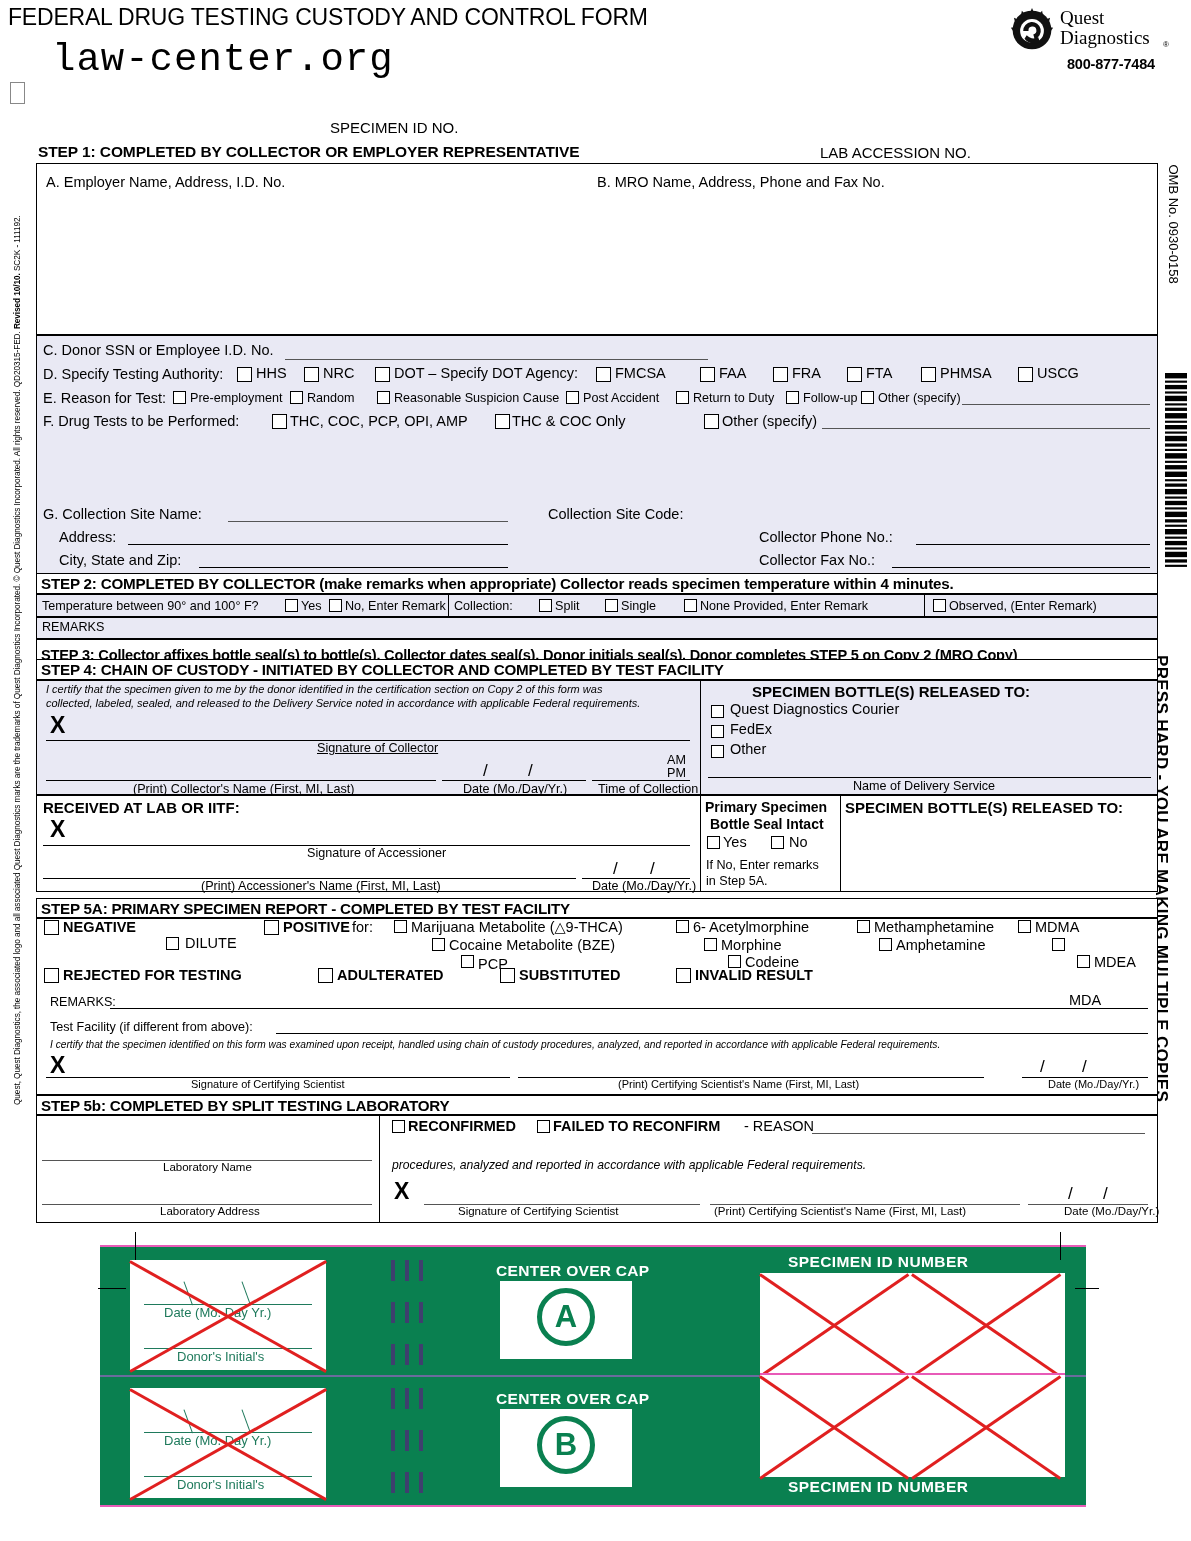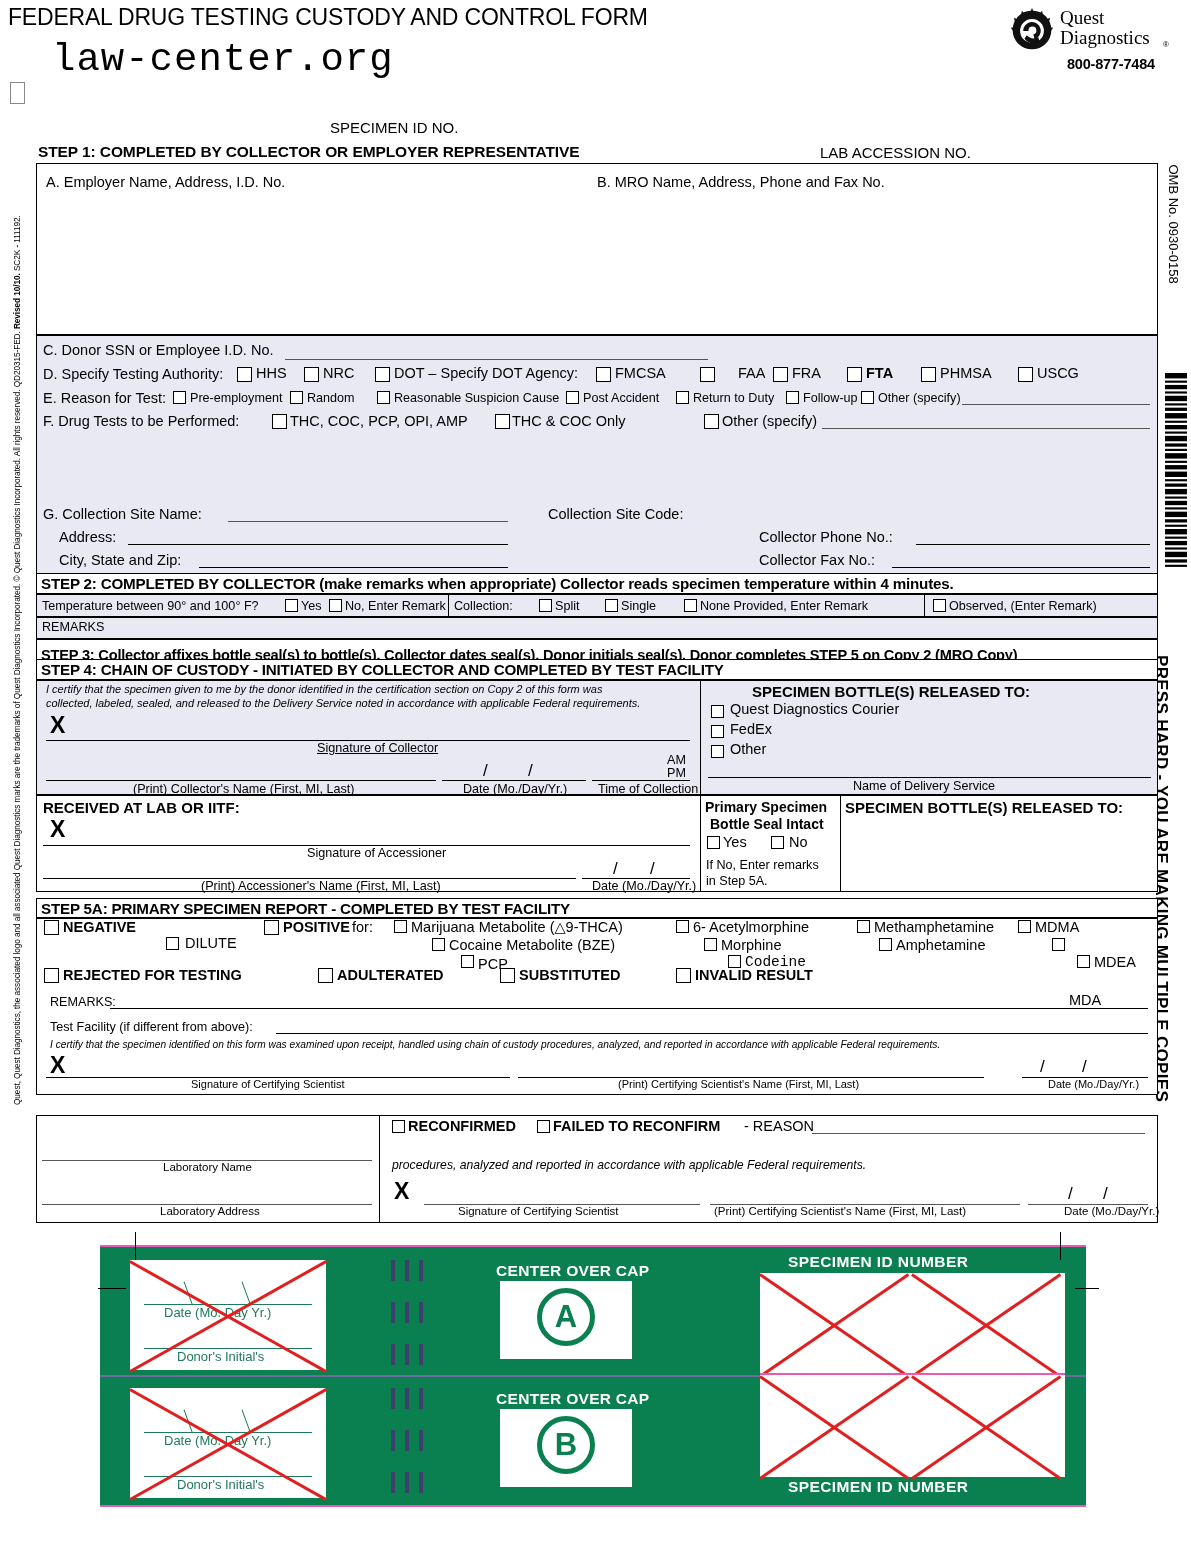--- a/index.html
+++ b/index.html
@@ -190,25 +190,25 @@
   <div class="cb cb-lg" style="left:237px; top:367px;"></div>
   <div class="lbl" style="left:256px; top:365px;">HHS</div>
   <div class="cb cb-lg" style="left:304px; top:367px;"></div>
   <div class="lbl" style="left:323px; top:365px;">NRC</div>
   <div class="cb cb-lg" style="left:375px; top:367px;"></div>
   <div class="lbl" style="left:394px; top:365px;">DOT – Specify DOT Agency:</div>
 
   <div class="cb cb-lg" style="left:596px; top:367px;"></div>
   <div class="lbl" style="left:615px; top:365px;">FMCSA</div>
   <div class="cb cb-lg" style="left:700px; top:367px;"></div>
-  <div class="lbl" style="left:738px; top:365px;">FAA</div>
+  <div class="lbl" style="left:719px; top:365px;">FAA</div>
   <div class="cb cb-lg" style="left:773px; top:367px;"></div>
   <div class="lbl" style="left:792px; top:365px;">FRA</div>
   <div class="cb cb-lg" style="left:847px; top:367px;"></div>
-  <div class="lbl" style="left:866px; top:365px;font-weight:bold;">FTA</div>
+  <div class="lbl" style="left:866px; top:365px;">FTA</div>
   <div class="cb cb-lg" style="left:921px; top:367px;"></div>
   <div class="lbl" style="left:940px; top:365px;">PHMSA</div>
   <div class="cb cb-lg" style="left:1018px; top:367px;"></div>
   <div class="lbl" style="left:1037px; top:365px;">USCG</div>
 
   <div class="lbl" style="left:43px; top:390px;">E. Reason for Test:</div>
   <div class="cb cb-md" style="left:173px; top:391px;"></div>
   <div class="lbl-sm" style="left:190px; top:391px;">Pre-employment</div>
   <div class="cb cb-md" style="left:290px; top:391px;"></div>
   <div class="lbl-sm" style="left:307px; top:391px;">Random</div>
@@ -355,21 +355,21 @@
   <div class="cb cb-md" style="left:432px; top:938px;"></div>
   <div class="lbl" style="left:449px; top:937px;">Cocaine Metabolite (BZE)</div>
   <div class="cb cb-md" style="left:461px; top:955px;"></div>
   <div class="lbl" style="left:478px; top:956px;">PCP</div>
 
   <div class="cb cb-md" style="left:676px; top:920px;"></div>
   <div class="lbl" style="left:693px; top:919px;">6- Acetylmorphine</div>
   <div class="cb cb-md" style="left:704px; top:938px;"></div>
   <div class="lbl" style="left:721px; top:937px;">Morphine</div>
   <div class="cb cb-md" style="left:728px; top:955px;"></div>
-  <div class="lbl" style="left:745px; top:954px;font-family:Liberation Mono, monospace;">Codeine</div>
+  <div class="lbl" style="left:745px; top:954px;">Codeine</div>
 
   <div class="cb cb-md" style="left:857px; top:920px;"></div>
   <div class="lbl" style="left:874px; top:919px;">Methamphetamine</div>
   <div class="cb cb-md" style="left:879px; top:938px;"></div>
   <div class="lbl" style="left:896px; top:937px;">Amphetamine</div>
 
   <div class="cb cb-md" style="left:1018px; top:920px;"></div>
   <div class="lbl" style="left:1035px; top:919px;">MDMA</div>
   <div class="cb cb-md" style="left:1052px; top:938px;"></div>
   <div class="lbl" style="left:1069px; top:992px;">MDA</div>
@@ -395,20 +395,23 @@
   <div class="xmark" style="left:50px; top:1052px;">X</div>
   <div class="ln" style="left:46px; top:1077px; width:464px;"></div>
   <div class="lbl-sm" style="left:191px; top:1078px; font-size:11px;">Signature of Certifying Scientist</div>
   <div class="ln" style="left:518px; top:1077px; width:466px;"></div>
   <div class="lbl-sm" style="left:618px; top:1078px; font-size:11px;">(Print) Certifying Scientist's Name (First, MI, Last)</div>
   <div class="ln" style="left:1022px; top:1077px; width:126px;"></div>
   <div class="slash" style="left:1040px; top:1057px;">/</div>
   <div class="slash" style="left:1082px; top:1057px;">/</div>
   <div class="lbl-sm" style="left:1048px; top:1078px; font-size:11px;">Date (Mo./Day/Yr.)</div>
 
+  <div class="bar-hdr" style="left:36px; top:1095px; width:1122px; height:20px;">
+    <span>STEP 5b: COMPLETED BY SPLIT TESTING LABORATORY</span>
+  </div>
   <div class="panel white" style="left:36px; top:1115px; width:1122px; height:108px;"></div>
   <div class="panel" style="left:379px; top:1115px; width:0; height:108px; border-width:0 0 0 1.6px;"></div>
 
   <div class="ln-thin" style="left:42px; top:1160px; width:330px;"></div>
   <div class="lbl-sm" style="left:163px; top:1161px; font-size:11.5px;">Laboratory Name</div>
   <div class="ln-thin" style="left:42px; top:1204px; width:330px;"></div>
   <div class="lbl-sm" style="left:160px; top:1205px; font-size:11.5px;">Laboratory Address</div>
 
   <div class="cb cb-md" style="left:392px; top:1120px;"></div>
   <div class="lbl lbl-b" style="left:408px; top:1118px;">RECONFIRMED</div>

